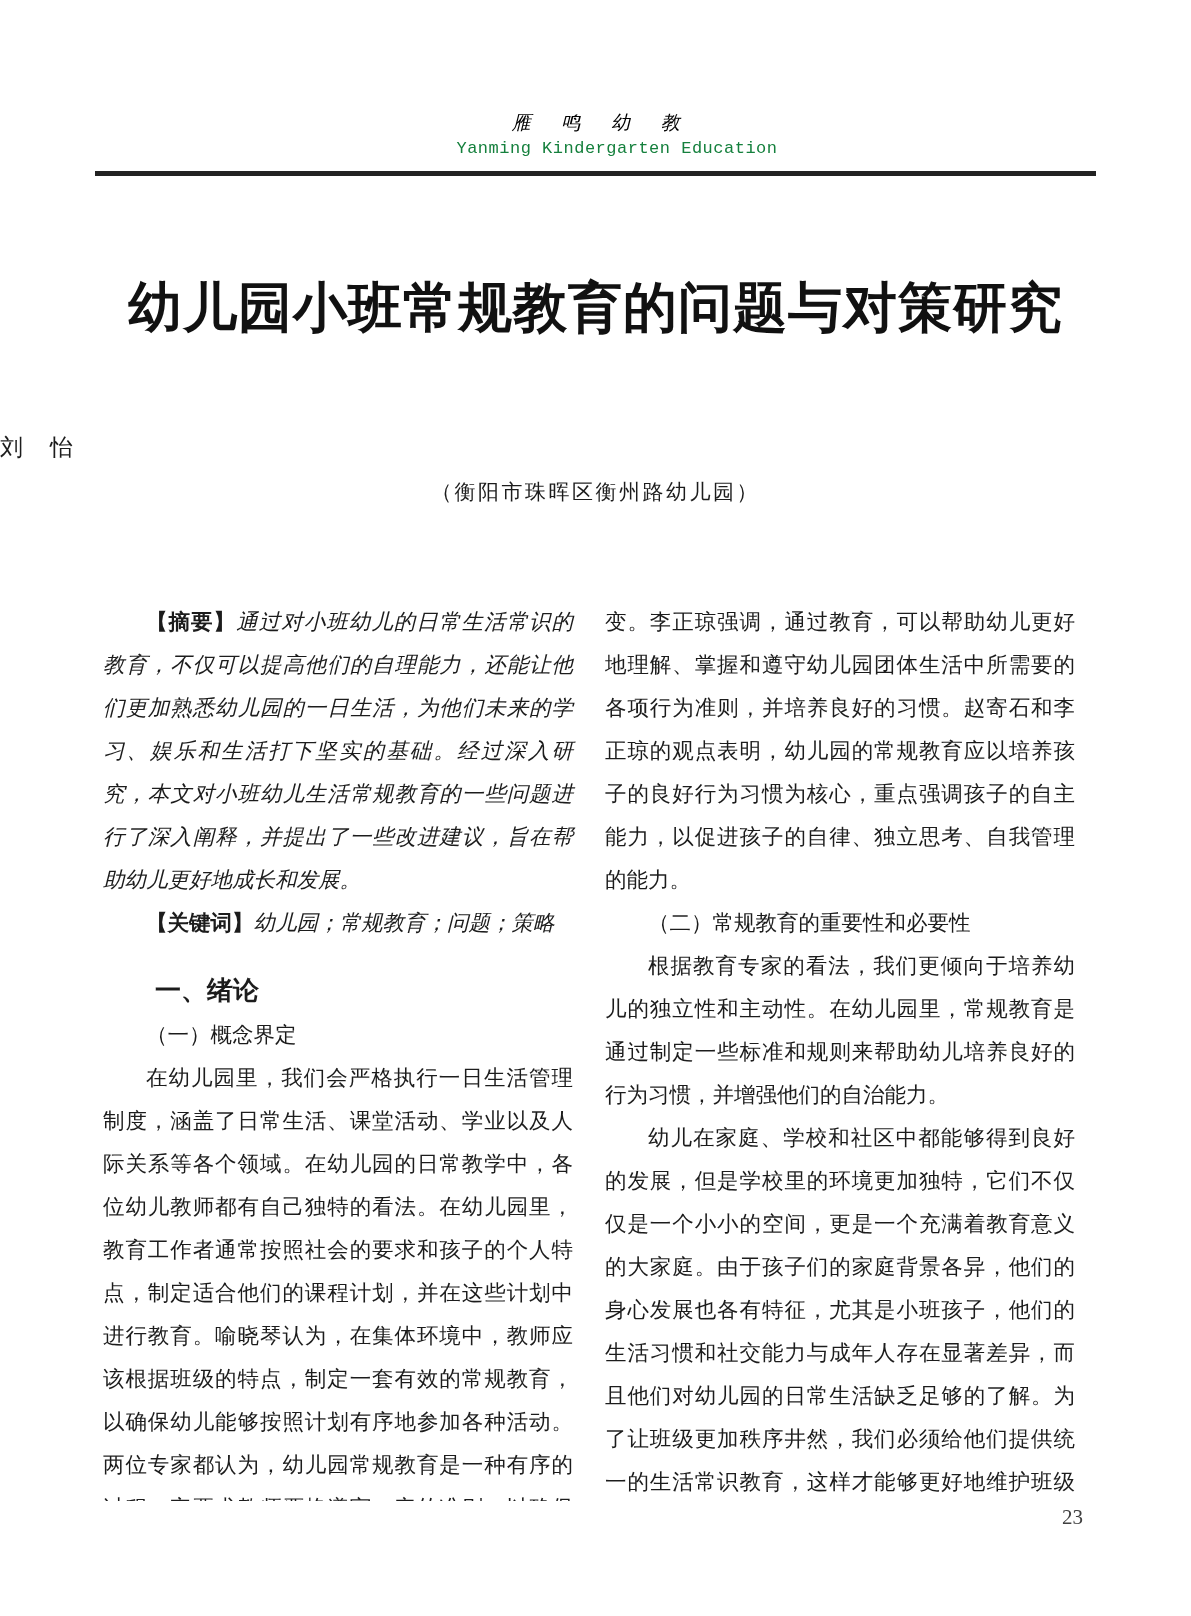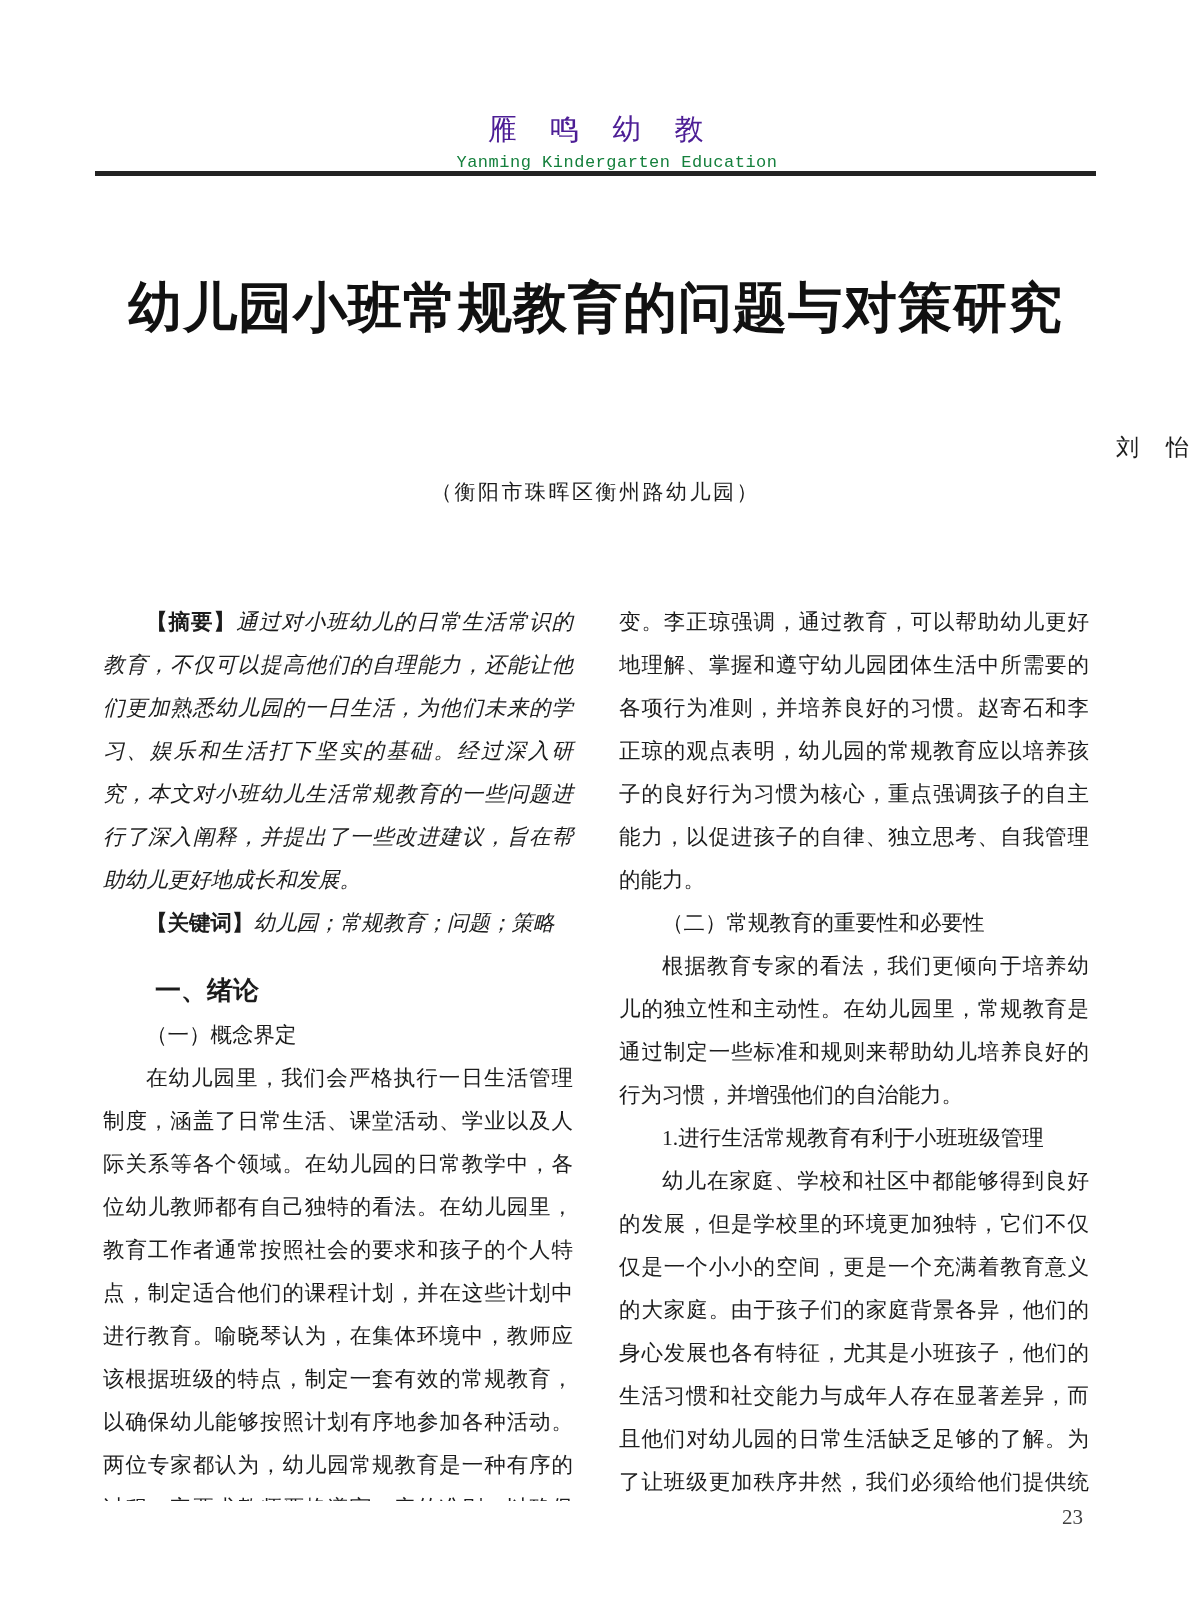--- a/index.html
+++ b/index.html
@@ -12,24 +12,25 @@
     color:#1c1c1c;
     font-family:"Liberation Serif","DejaVu Serif",serif;
     overflow:hidden;
   }
   
   .journal-header {
     position:absolute; top:110px; left:0; right:0;
     text-align:center;
   }
   .journal-name-cn {
-    font-size:29px;
+    font-size:19px;
     letter-spacing:13px;
     text-indent:13px; 
-    color:#4c1d95;
+    color:#000000;
+    font-style:italic;
   }
   .journal-name-en {
     margin-top:3px;
     font-family:"Liberation Mono","DejaVu Sans Mono",monospace;
     font-size:17px;
     letter-spacing:0.5px;
     color:#15803d;
     margin-left:43px;
   }
   .header-rule {
@@ -42,37 +43,37 @@
   .article-title {
     position:absolute; top:272px; left:0; right:0;
     text-align:center;
     font-size:54px;
     font-weight:bold;
     letter-spacing:1px;
     color:#111;
   }
   .article-author {
     position:absolute; top:432px; left:0; right:0;
-    text-align:right;
+    text-align:left;
     font-size:23px;
     letter-spacing:2px;
     white-space:pre;
   }
   .article-affiliation {
     position:absolute; top:478px; left:0; right:0;
     text-align:center;
     font-size:21px;
     letter-spacing:2.5px;
   }
   
   .columns {
     position:absolute; top:601px; left:103px;
     width:986px; height:900px;
     display:flex;
-    gap:46px;
+    gap:32px;
     overflow:hidden;
   }
   .col {
     width:470px;
     font-size:21.5px;
     line-height:43px;
     text-align:justify;
     text-justify:inter-character;
     color:#1c1c1c;
   }
@@ -124,21 +125,20 @@
       <p class="indent">在幼儿园里，我们会严格执行一日生活管理制度，涵盖了日常生活、课堂活动、学业以及人际关系等各个领域。在幼儿园的日常教学中，各位幼儿教师都有自己独特的看法。在幼儿园里，教育工作者通常按照社会的要求和孩子的个人特点，制定适合他们的课程计划，并在这些计划中进行教育。喻晓琴认为，在集体环境中，教师应该根据班级的特点，制定一套有效的常规教育，以确保幼儿能够按照计划有序地参加各种活动。两位专家都认为，幼儿园常规教育是一种有序的过程，它要求教师严格遵守一定的准则，以确保幼儿园活动的有序进行。赵寄石认为，幼儿园常规教育应该是一个帮助幼儿学会遵守团体生活准则的过程，从而培养他们的自律能力，从而实现从服从他人管束到自我管理的转</p>
     </div>
 
     <div class="col">
       <p>变。李正琼强调，通过教育，可以帮助幼儿更好地理解、掌握和遵守幼儿园团体生活中所需要的各项行为准则，并培养良好的习惯。赵寄石和李正琼的观点表明，幼儿园的常规教育应以培养孩子的良好行为习惯为核心，重点强调孩子的自主能力，以促进孩子的自律、独立思考、自我管理的能力。</p>
 
       <p class="indent">（二）常规教育的重要性和必要性</p>
 
       <p class="indent">根据教育专家的看法，我们更倾向于培养幼儿的独立性和主动性。在幼儿园里，常规教育是通过制定一些标准和规则来帮助幼儿培养良好的行为习惯，并增强他们的自治能力。</p>
 
-      <p class="indent">1.进行生活常规教育有利于小班班级管理</p>
 
       <p class="indent">幼儿在家庭、学校和社区中都能够得到良好的发展，但是学校里的环境更加独特，它们不仅仅是一个小小的空间，更是一个充满着教育意义的大家庭。由于孩子们的家庭背景各异，他们的身心发展也各有特征，尤其是小班孩子，他们的生活习惯和社交能力与成年人存在显著差异，而且他们对幼儿园的日常生活缺乏足够的了解。为了让班级更加秩序井然，我们必须给他们提供统一的生活常识教育，这样才能够更好地维护班级的秩序，促进保教工作的顺利进行。</p>
 
     </div>
 
   </div>
 
   <div class="page-number">23</div>
 
 </div>

